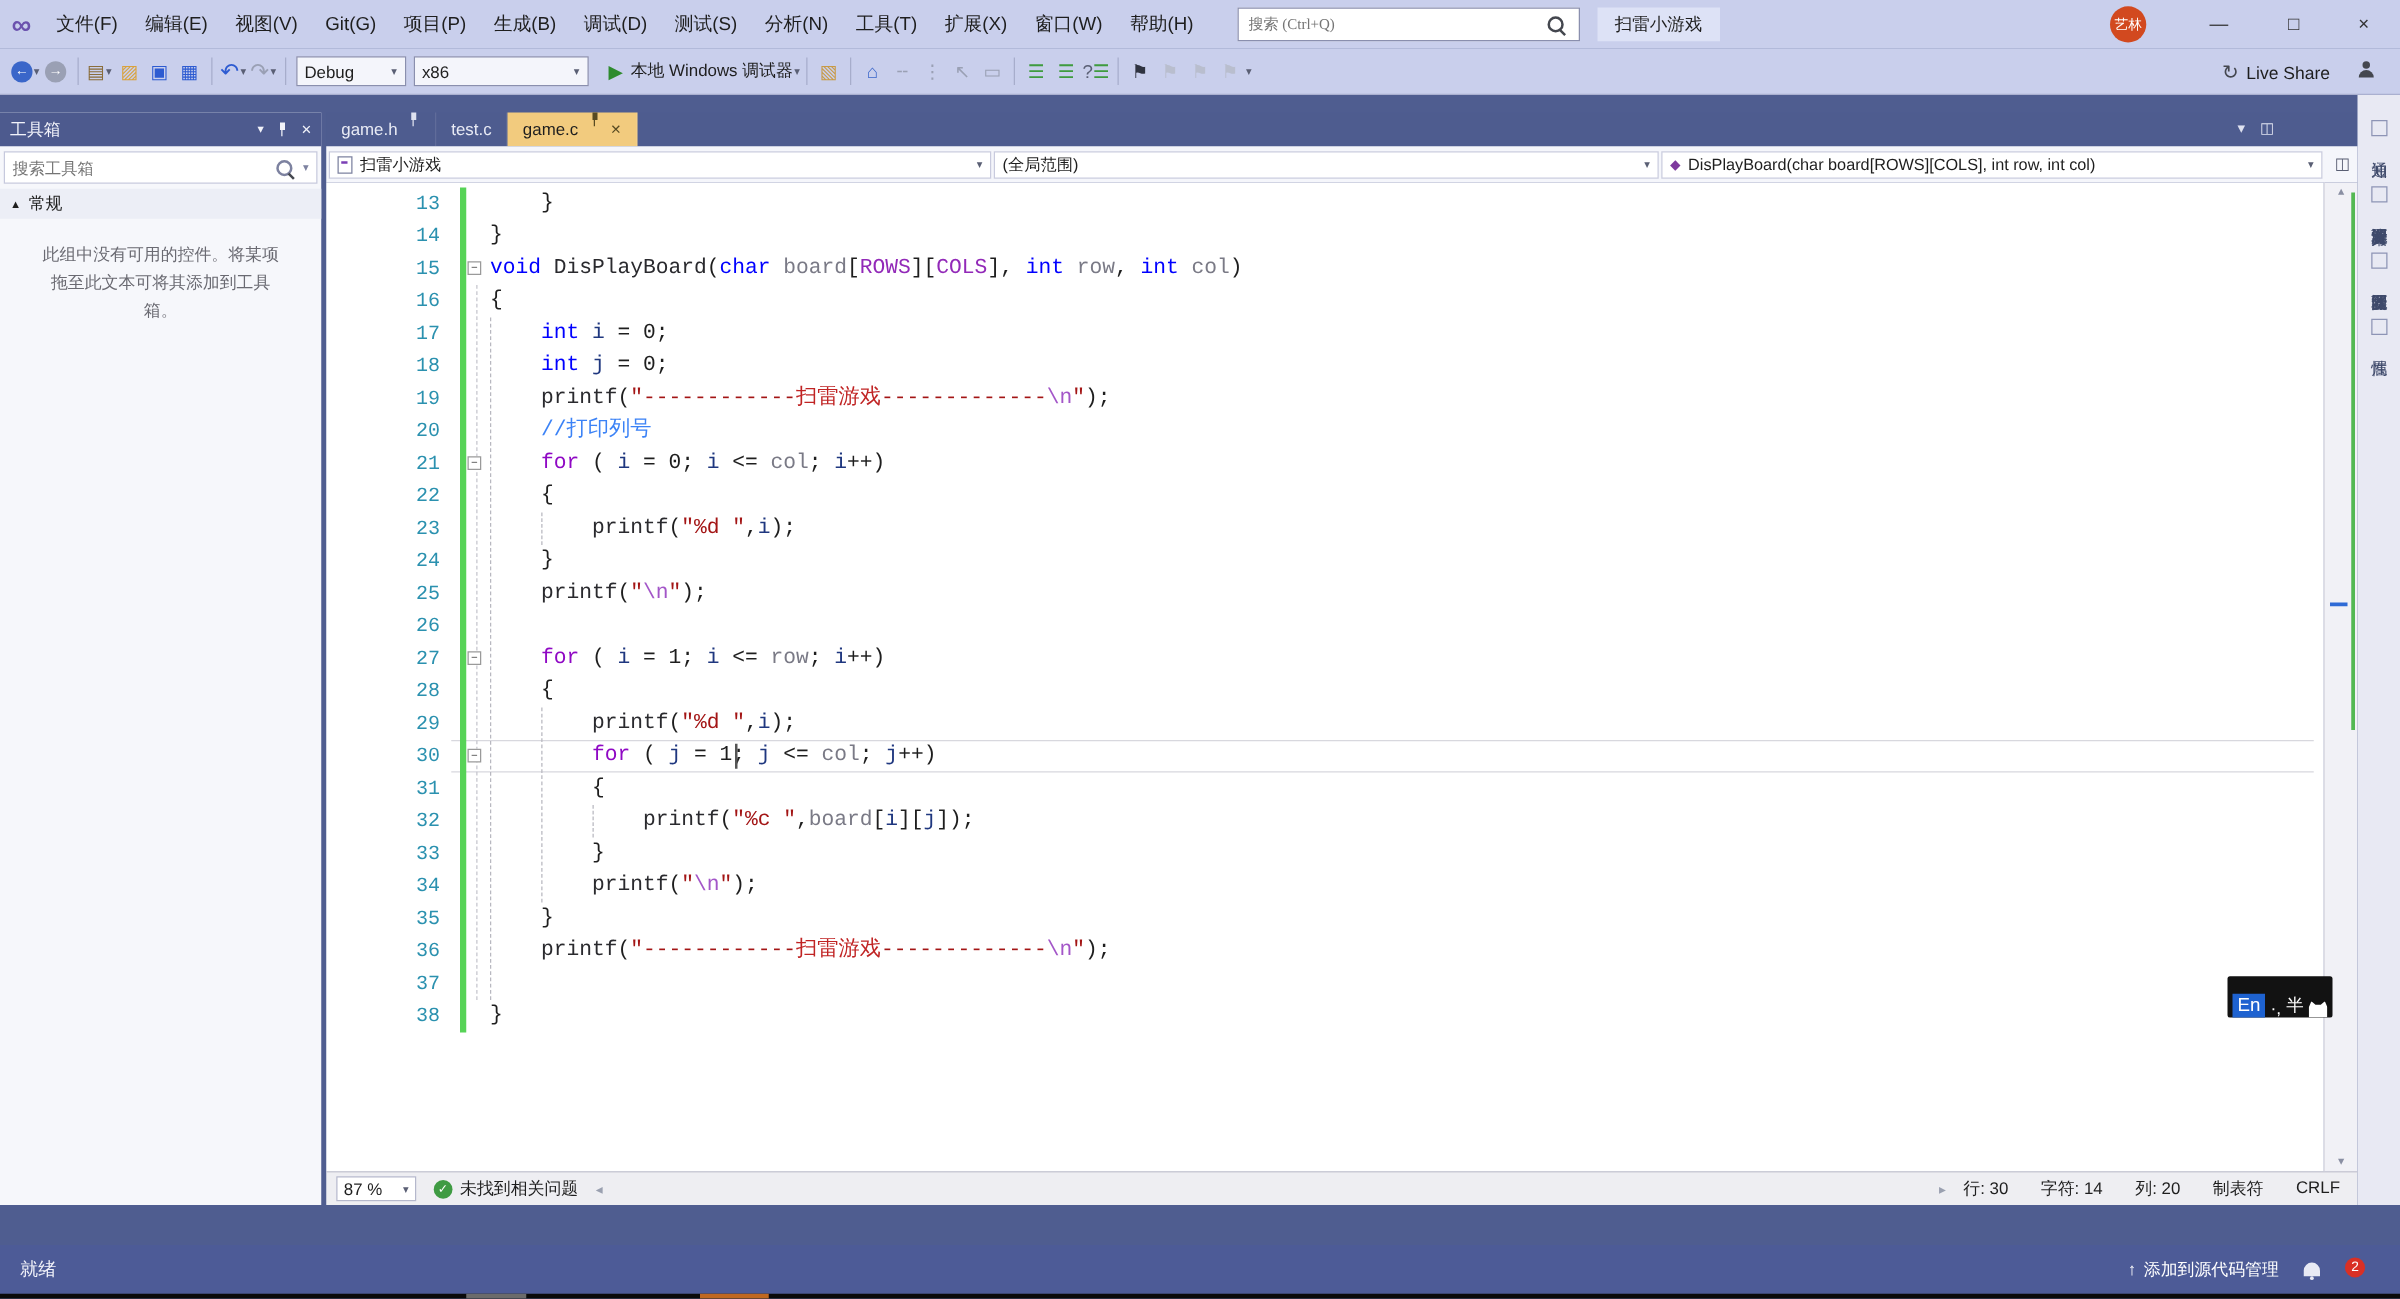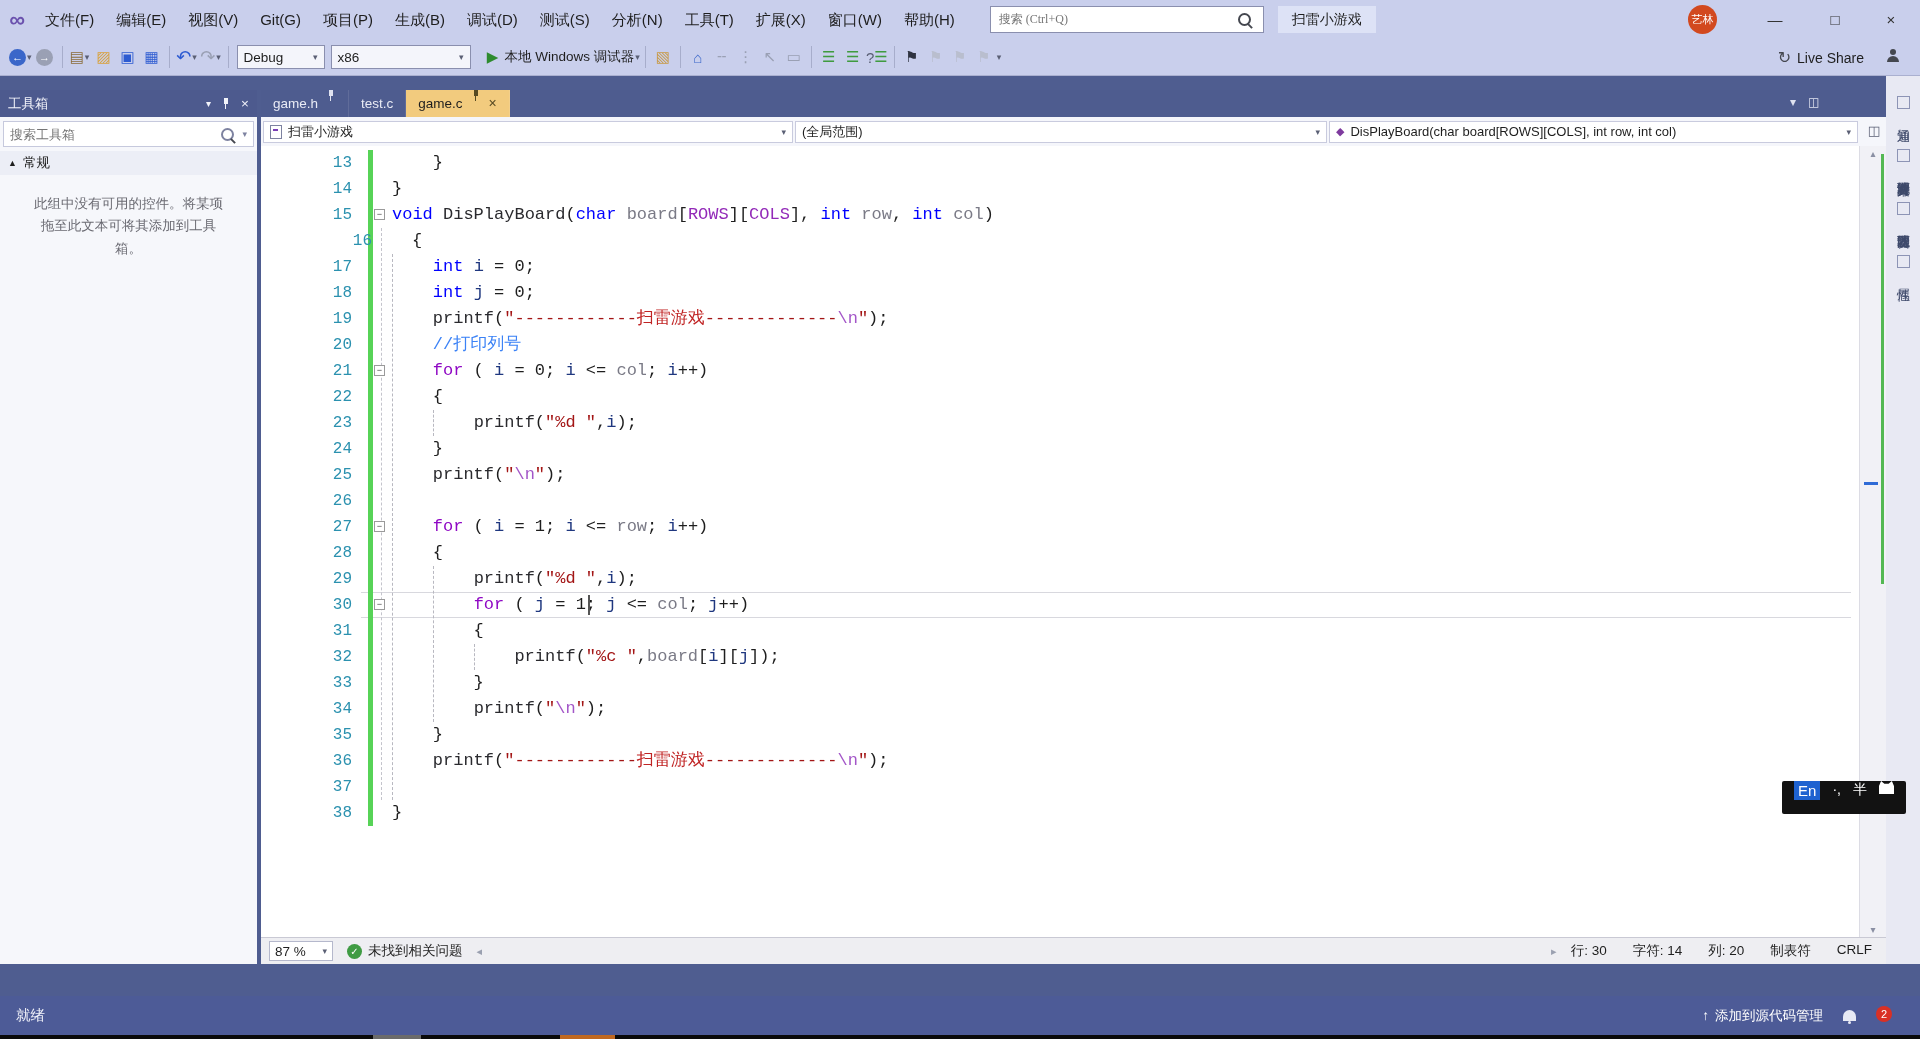--- a/index.html
+++ b/index.html
@@ -100,21 +100,21 @@
   #status-right{position:absolute;right:64px;top:996px;height:39px;display:flex;align-items:center;gap:6px;color:#fff;font-size:13.5px;}
   .bell{width:13px;height:11px;background:#e8eaf4;border-radius:7px 7px 0 0;position:relative;display:inline-block;margin-left:14px;}
   .bell::after{content:"";position:absolute;left:5px;bottom:-3px;width:3px;height:3px;border-radius:50%;background:#e8eaf4;}
   #badge{position:absolute;right:28px;top:1006px;width:16px;height:16px;border-radius:50%;background:#d93025;color:#fff;font-size:11px;line-height:16px;text-align:center;z-index:3;}
   #watermark{position:absolute;right:4px;top:1048px;font-size:15px;color:rgba(198,203,220,.85);z-index:4;font-style:italic;}
   #taskbar-strip{left:0;top:1035px;width:1920px;height:4px;background:#0a0a0a;}
   #tb-gray{position:absolute;left:373px;top:0;width:48px;height:4px;background:#6b6b6b;}
   #tb-orange{position:absolute;left:560px;top:0;width:55px;height:4px;background:#c06820;}
 
   
-  #ime{left:1782px;top:781px;width:124px;height:33px;background:#121212;border-radius:2px;display:flex;align-items:flex-start;justify-content:space-evenly;color:#fff;z-index:5;}
+  #ime{left:1782px;top:781px;width:84px;height:33px;background:#121212;border-radius:2px;display:flex;align-items:flex-end;justify-content:space-evenly;color:#fff;z-index:5;}
   #ime-en{background:#1e62d0;padding:1px 4px;font-size:15px;}
   #ime .t{font-size:14px;}
   .cat{width:15px;height:13px;background:#fff;clip-path:polygon(0 38%,14% 0,36% 22%,64% 22%,86% 0,100% 38%,100% 100%,0 100%);display:inline-block;}
 </style>
 </head>
 <body>
 
 <div id="app">
 
   <div id="titlebar" class="abs">
@@ -260,21 +260,21 @@
     <div id="change-bar"></div>
     <div class="guide" style="left:120px;top:82px;height:572px;border-color:#c4c4cc"></div>
     <div class="guide" style="left:131px;top:108px;height:546px"></div>
     <div class="guide" style="left:172px;top:264px;height:26px"></div>
     <div class="guide" style="left:172px;top:420px;height:156px"></div>
     <div class="guide" style="left:213px;top:498px;height:26px"></div>
     <div id="code-lines">
         <div class="code-line" style="top: 4px;"><span class="ln">13</span><span class="code-text"><span class="tk-pl">    }</span></span></div>
         <div class="code-line" style="top: 30px;"><span class="ln">14</span><span class="code-text"><span class="tk-pl">}</span></span></div>
         <div class="code-line" style="top: 56px;"><span class="ln">15</span><span class="fold">−</span><span class="code-text"><span class="tk-kw">void</span><span class="tk-pl"> </span><span class="tk-fn">DisPlayBoard</span><span class="tk-pl">(</span><span class="tk-kw">char</span><span class="tk-pl"> </span><span class="tk-pr">board</span><span class="tk-pl">[</span><span class="tk-mc">ROWS</span><span class="tk-pl">][</span><span class="tk-mc">COLS</span><span class="tk-pl">]</span><span class="tk-pl">, </span><span class="tk-kw">int</span><span class="tk-pl"> </span><span class="tk-pr">row</span><span class="tk-pl">, </span><span class="tk-kw">int</span><span class="tk-pl"> </span><span class="tk-pr">col</span><span class="tk-pl">)</span></span></div>
-        <div class="code-line" style="top: 82px; margin-left: 20px;"><span class="ln">16</span><span class="code-text"><span class="tk-pl">{</span></span></div>
+        <div class="code-line" style="top: 82px;"><span class="ln">16</span><span class="code-text"><span class="tk-pl">{</span></span></div>
         <div class="code-line" style="top: 108px;"><span class="ln">17</span><span class="code-text"><span class="tk-pl">    </span><span class="tk-kw">int</span><span class="tk-pl"> </span><span class="tk-vr">i</span><span class="tk-pl"> = </span><span class="tk-nm">0</span><span class="tk-pl">;</span></span></div>
         <div class="code-line" style="top: 134px;"><span class="ln">18</span><span class="code-text"><span class="tk-pl">    </span><span class="tk-kw">int</span><span class="tk-pl"> </span><span class="tk-vr">j</span><span class="tk-pl"> = </span><span class="tk-nm">0</span><span class="tk-pl">;</span></span></div>
         <div class="code-line" style="top: 160px;"><span class="ln">19</span><span class="code-text"><span class="tk-pl">    </span><span class="tk-fn">printf</span><span class="tk-pl">(</span><span class="tk-st">"------------</span><span class="tk-stc">扫雷游戏</span><span class="tk-st">-------------</span><span class="tk-se">\n</span><span class="tk-st">"</span><span class="tk-pl">);</span></span></div>
         <div class="code-line" style="top: 186px;"><span class="ln">20</span><span class="code-text"><span class="tk-pl">    </span><span class="tk-cm">//打印列号</span></span></div>
         <div class="code-line" style="top: 212px;"><span class="ln">21</span><span class="fold">−</span><span class="code-text"><span class="tk-pl">    </span><span class="tk-ctrl">for</span><span class="tk-pl"> ( </span><span class="tk-vr">i</span><span class="tk-pl"> = </span><span class="tk-nm">0</span><span class="tk-pl">; </span><span class="tk-vr">i</span><span class="tk-pl"> &lt;= </span><span class="tk-pr">col</span><span class="tk-pl">; </span><span class="tk-vr">i</span><span class="tk-pl">++)</span></span></div>
         <div class="code-line" style="top: 238px;"><span class="ln">22</span><span class="code-text"><span class="tk-pl">    {</span></span></div>
         <div class="code-line" style="top: 264px;"><span class="ln">23</span><span class="code-text"><span class="tk-pl">        </span><span class="tk-fn">printf</span><span class="tk-pl">(</span><span class="tk-st">"%d "</span><span class="tk-pl">,</span><span class="tk-vr">i</span><span class="tk-pl">);</span></span></div>
         <div class="code-line" style="top: 290px;"><span class="ln">24</span><span class="code-text"><span class="tk-pl">    }</span></span></div>
         <div class="code-line" style="top: 316px;"><span class="ln">25</span><span class="code-text"><span class="tk-pl">    </span><span class="tk-fn">printf</span><span class="tk-pl">(</span><span class="tk-st">"</span><span class="tk-se">\n</span><span class="tk-st">"</span><span class="tk-pl">);</span></span></div>
         <div class="code-line" style="top: 342px;"><span class="ln">26</span><span class="code-text"></span></div>

